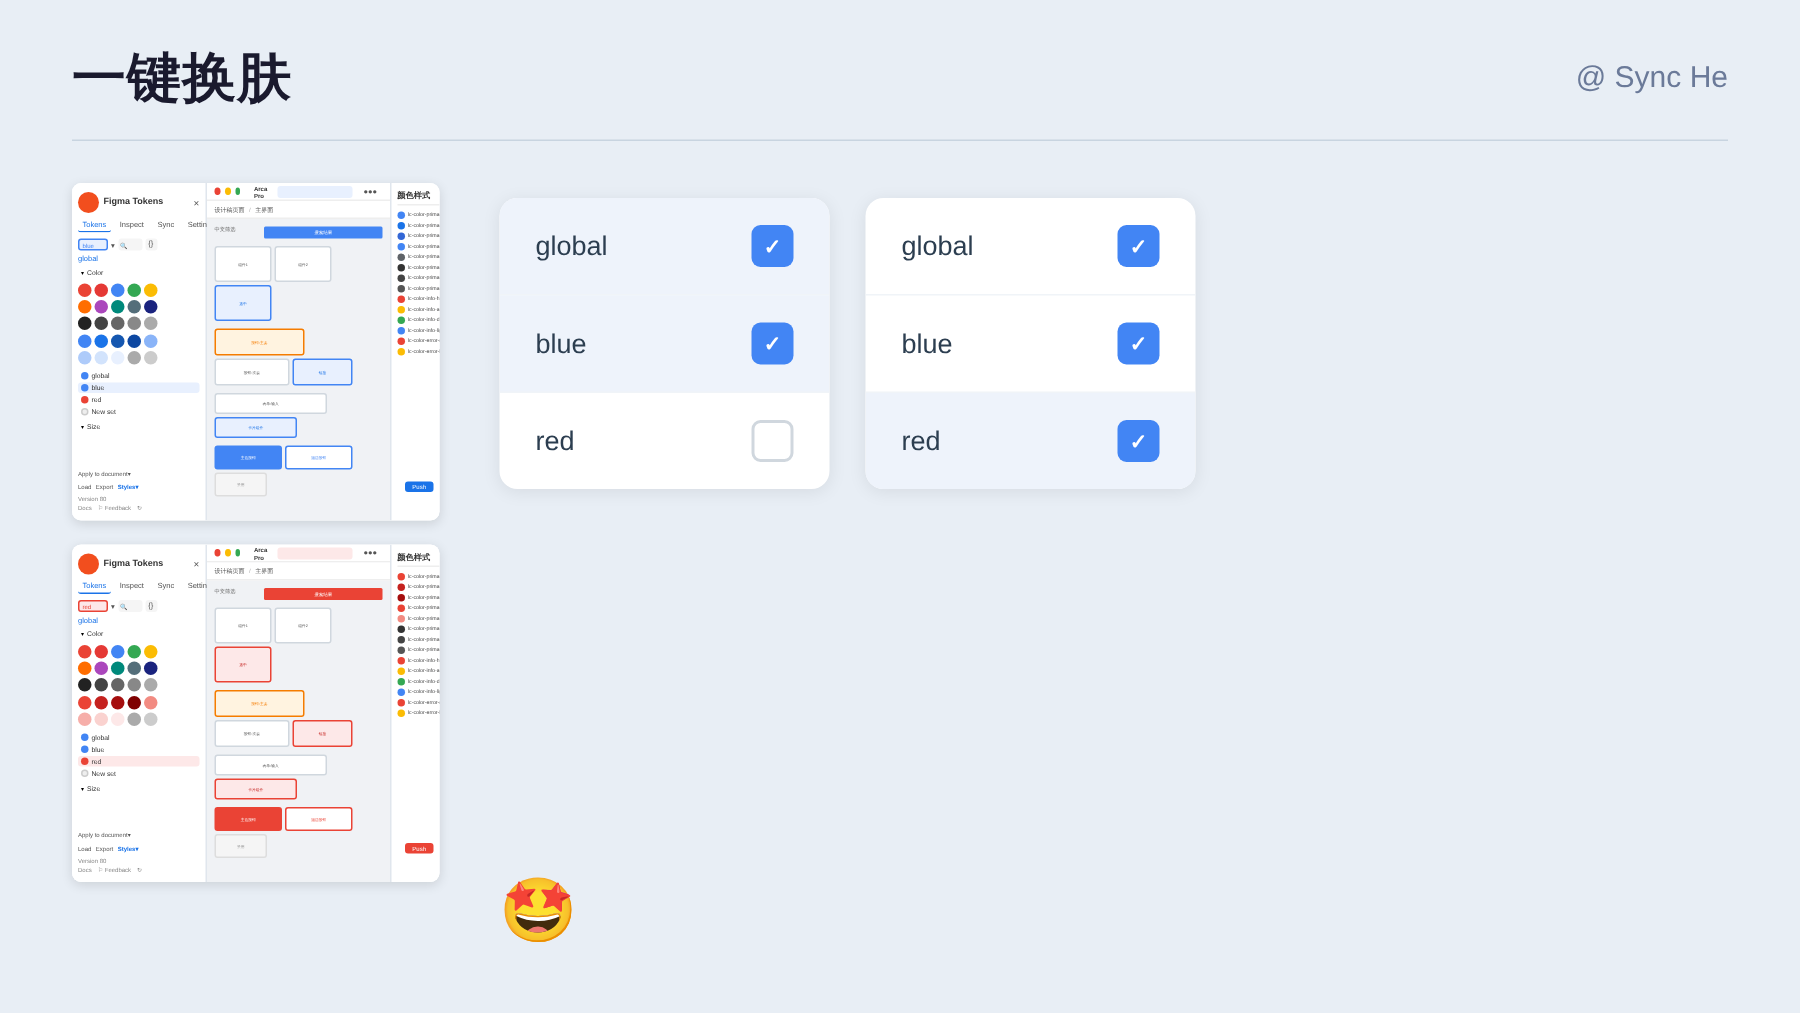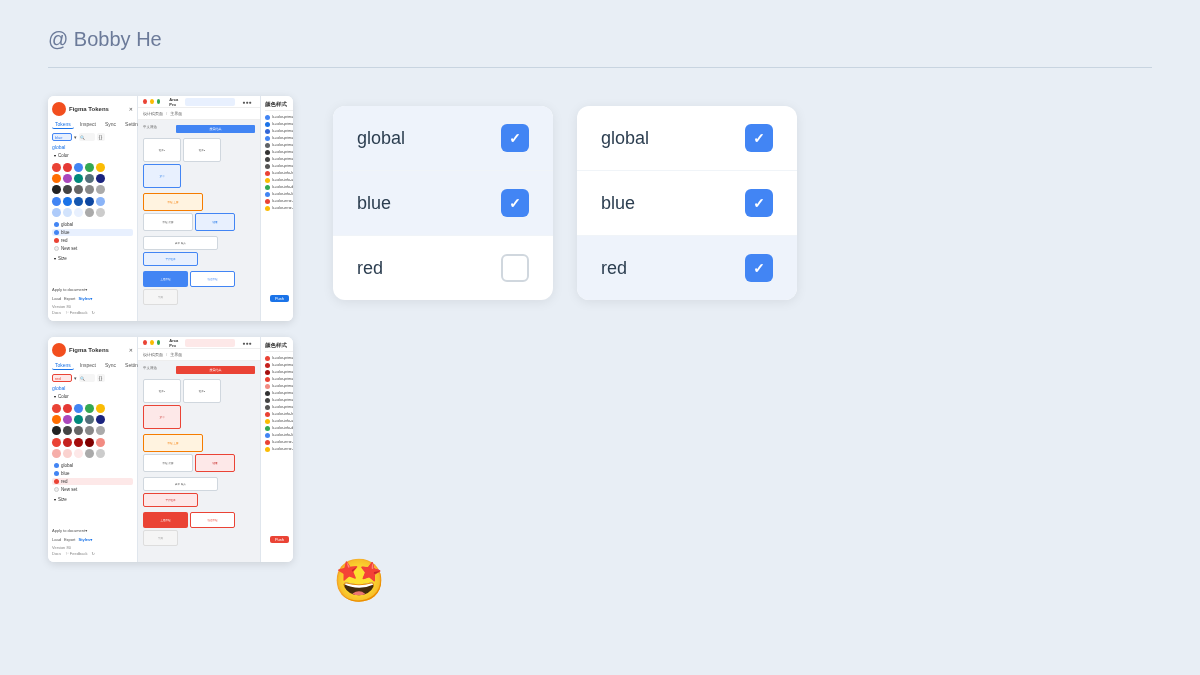--- a/index.html
+++ b/index.html
@@ -329,21 +329,22 @@
     .tb-title {
       font-size: 4px;
       font-weight: 600;
       color: #333;
     }
   </style>
 </head>
 <body>
 
 <div class="page-header">
-  <span class="author-label">@ Bobby He</span>
+  <h1 class="page-title">一键换肤</h1>
+  <span class="author-label">@ Sync He</span>
 </div>
 
 <div class="divider"></div>
 
 <div class="main-content">
 
   <div class="screenshots-section">
 
     <div class="screenshot-pair">
 

